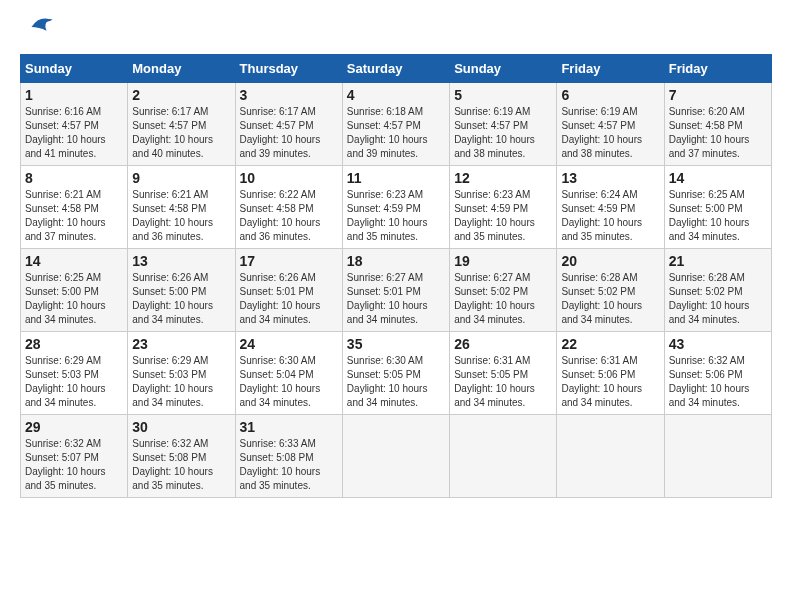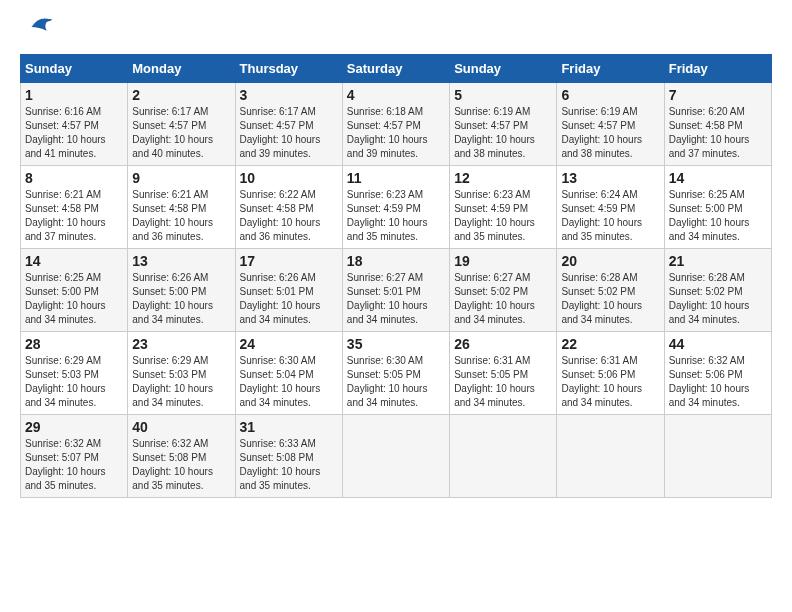--- a/index.html
+++ b/index.html
@@ -312,37 +312,37 @@
 and 34 minutes.</div>
         </td>
         <td>
           <span class="day-num">22</span>
           <div class="day-info" style="white-space: pre-line;">Sunrise: 6:31 AM
 Sunset: 5:06 PM
 Daylight: 10 hours
 and 34 minutes.</div>
         </td>
         <td>
-          <span class="day-num">44</span>
+          <span class="day-num">43</span>
           <div class="day-info" style="white-space: pre-line;">Sunrise: 6:32 AM
 Sunset: 5:06 PM
 Daylight: 10 hours
 and 34 minutes.</div>
         </td>
       </tr>
       <tr>
         <td>
           <span class="day-num">29</span>
           <div class="day-info" style="white-space: pre-line;">Sunrise: 6:32 AM
 Sunset: 5:07 PM
 Daylight: 10 hours
 and 35 minutes.</div>
         </td>
         <td>
-          <span class="day-num">40</span>
+          <span class="day-num">30</span>
           <div class="day-info" style="white-space: pre-line;">Sunrise: 6:32 AM
 Sunset: 5:08 PM
 Daylight: 10 hours
 and 35 minutes.</div>
         </td>
         <td>
           <span class="day-num">31</span>
           <div class="day-info" style="white-space: pre-line;">Sunrise: 6:33 AM
 Sunset: 5:08 PM
 Daylight: 10 hours

